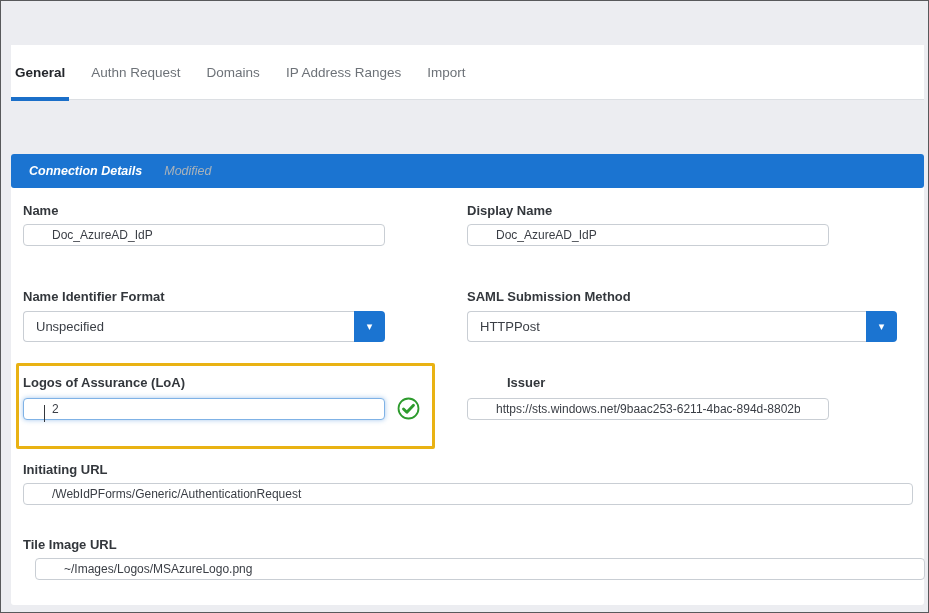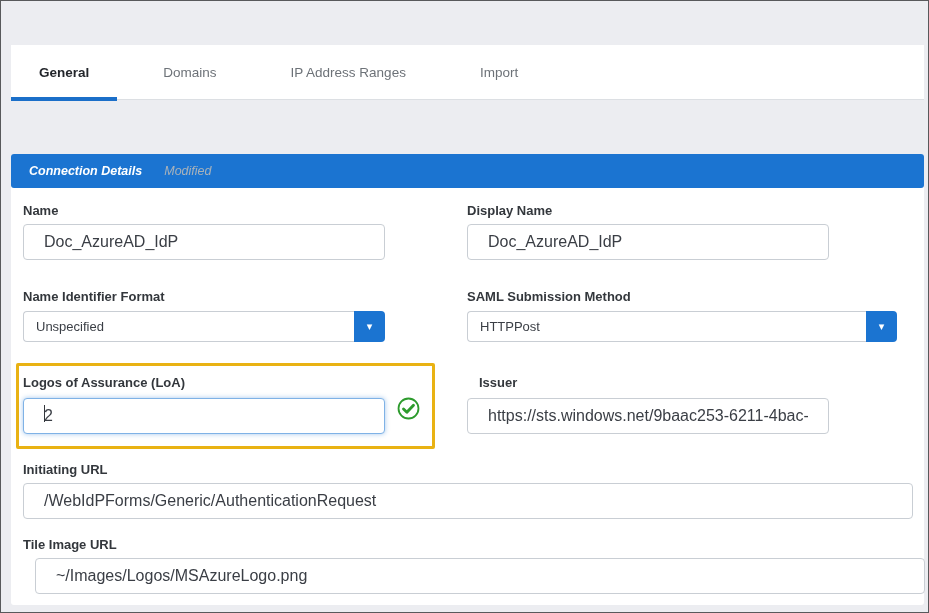--- a/index.html
+++ b/index.html
@@ -33,21 +33,21 @@
     top: 44px; left: 10px;
     width: 913px; height: 55px;
     background: #ffffff;
     border-bottom: 1px solid #dcdfe3;
     display: flex;
     align-items: stretch;
   }
   .tab {
     display: flex;
     align-items: center;
-    padding: 0 28px;
+    padding: 0 4px;
     font-size: 13.5px;
     color: #6d7278;
     cursor: pointer;
     position: relative;
   }
   .tab.active {
     color: #23262b;
     font-weight: 700;
   }
   .tab.active::after {
@@ -84,28 +84,28 @@
 
   
   .field-label {
     position: absolute;
     font-size: 13px;
     font-weight: 700;
     color: #33373c;
   }
   .text-input {
     position: absolute;
-    height: 36px;
+    height: 22px;
     border: 1px solid #c9ced4;
     border-radius: 4px;
     background: #ffffff;
     font-family: "Liberation Sans", sans-serif;
-    font-size: 16px;
+    font-size: 12px;
     color: #3a3e45;
-    padding: 0 20px;
+    padding: 0 28px;
     outline: none;
     white-space: nowrap;
     overflow: hidden;
   }
   .text-input.focused {
     border-color: #7fb2e6;
     box-shadow: 0 0 5px rgba(27, 116, 209, 0.4);
   }
   .caret-bar {
     position: absolute;
@@ -159,20 +159,21 @@
   }
 </style>
 </head>
 <body>
 
 <div class="screen">
 
 
   <div class="tabbar">
     <div class="tab active">General</div>
+    <div class="tab">Authn Request</div>
     <div class="tab">Domains</div>
     <div class="tab">IP Address Ranges</div>
     <div class="tab">Import</div>
   </div>
 
   <div class="card">
 
     <div class="panel-header">
       <span class="panel-title">Connection Details</span>
       <span class="panel-status">Modified</span>
@@ -200,21 +201,21 @@
 
     <div class="field-label" style="left:12px; top:221px;">Logos of Assurance (LoA)</div>
     <input class="text-input focused" style="left: 12px; top: 244px; width: 362px;" readonly="" value="2">
     <span class="caret-bar" style="left:33px; top:251px;"></span>
 
     <svg class="check-icon" viewBox="0 0 24 24">
       <circle cx="12" cy="12" r="10.4" fill="#ffffff" stroke="#2d9b2d" stroke-width="1.9"></circle>
       <path d="M6.8 12.6 L10.3 16 L17.2 8.6" fill="none" stroke="#2d9b2d" stroke-width="3" stroke-linecap="round" stroke-linejoin="round"></path>
     </svg>
 
-    <div class="field-label" style="left:456px; top:221px;padding-left:12px;">Issuer</div>
+    <div class="field-label" style="left:484px; top:221px;padding-left:12px;">Issuer</div>
     <input class="text-input" style="left: 456px; top: 244px; width: 362px;" readonly="" value="https://sts.windows.net/9baac253-6211-4bac-894d-8802be45">
 
     <div class="field-label" style="left:12px; top:308px;">Initiating URL</div>
     <input class="text-input" style="left: 12px; top: 329px; width: 890px;" readonly="" value="/WebIdPForms/Generic/AuthenticationRequest">
 
     <div class="field-label" style="left:12px; top:383px;">Tile Image URL</div>
     <input class="text-input" style="left: 24px; top: 404px; width: 890px;" readonly="" value="~/Images/Logos/MSAzureLogo.png">
 
   </div>
 </div>

